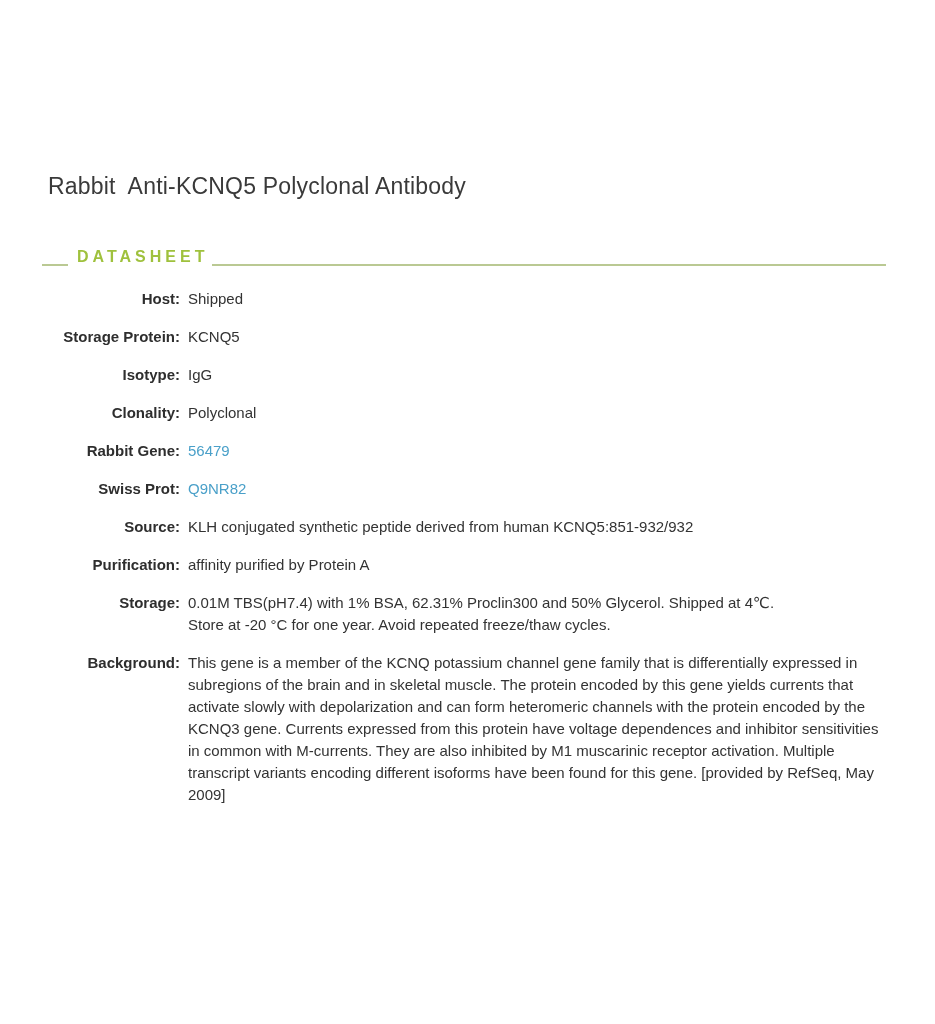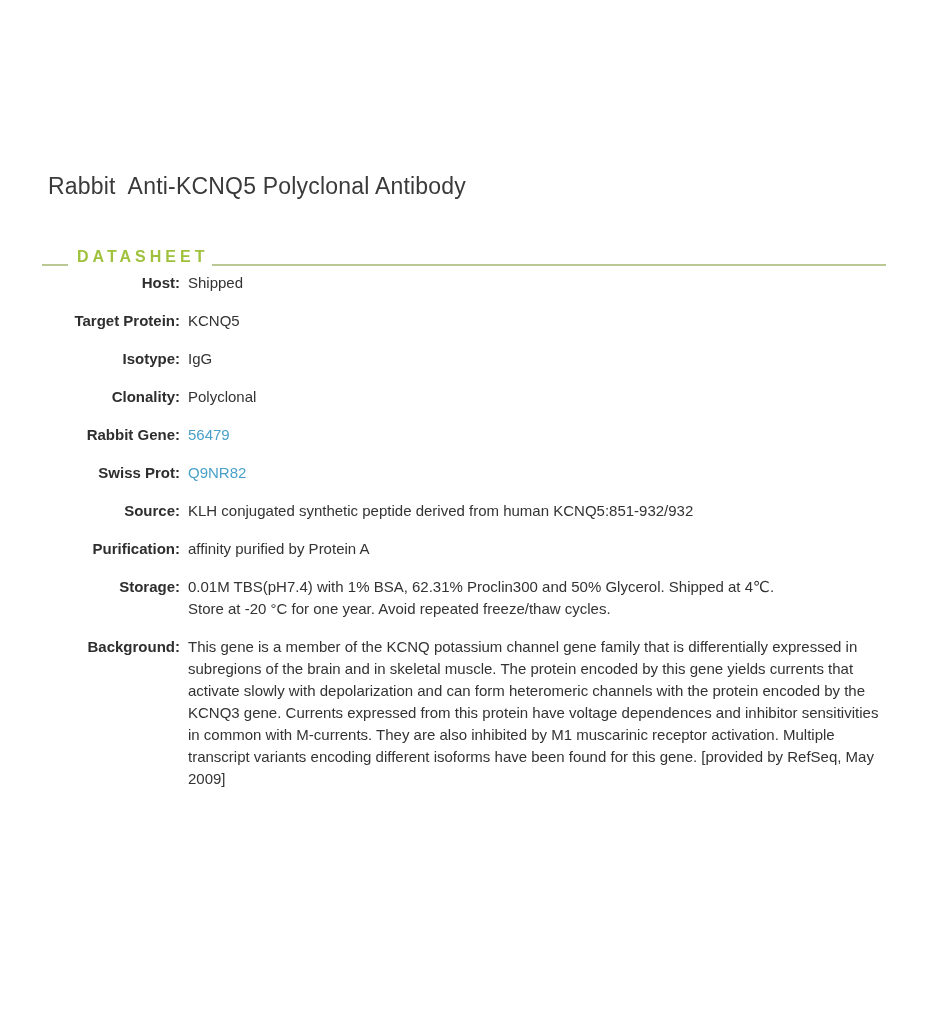--- a/index.html
+++ b/index.html
@@ -41,21 +41,21 @@
     margin:0 4px 0 9px;
     font-size:16px;
     font-weight:700;
     letter-spacing:4px;
     color:var(--accent);
   }
   .ds-rule-right{
     flex:1 1 auto;height:2px;background:var(--rule);
     margin-right:2px;
   }
-  .rows{margin-top:6px;}
+  .rows{margin-top:22px;}
   .row{
     display:flex;
     align-items:flex-start;
     margin-bottom:16px;
     line-height:22px;
     font-size:15px;
   }
   .row .label{
     flex:0 0 132px;
     width:132px;
@@ -89,21 +89,21 @@
   </div>
 
   <div class="rows">
 
     <div class="row">
       <div class="label">Host:</div>
       <div class="value">Shipped</div>
     </div>
 
     <div class="row">
-      <div class="label">Target Protein:</div>
+      <div class="label">Storage Protein:</div>
       <div class="value">KCNQ5</div>
     </div>
 
 
     <div class="row">
       <div class="label">Isotype:</div>
       <div class="value">IgG</div>
     </div>
 
     <div class="row">

